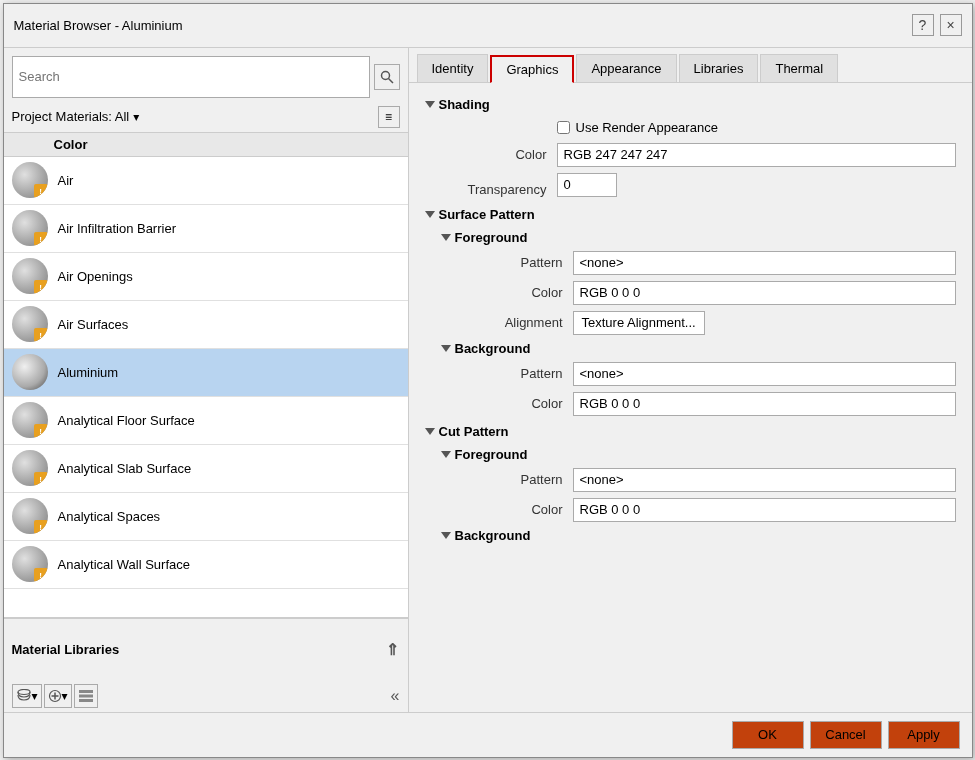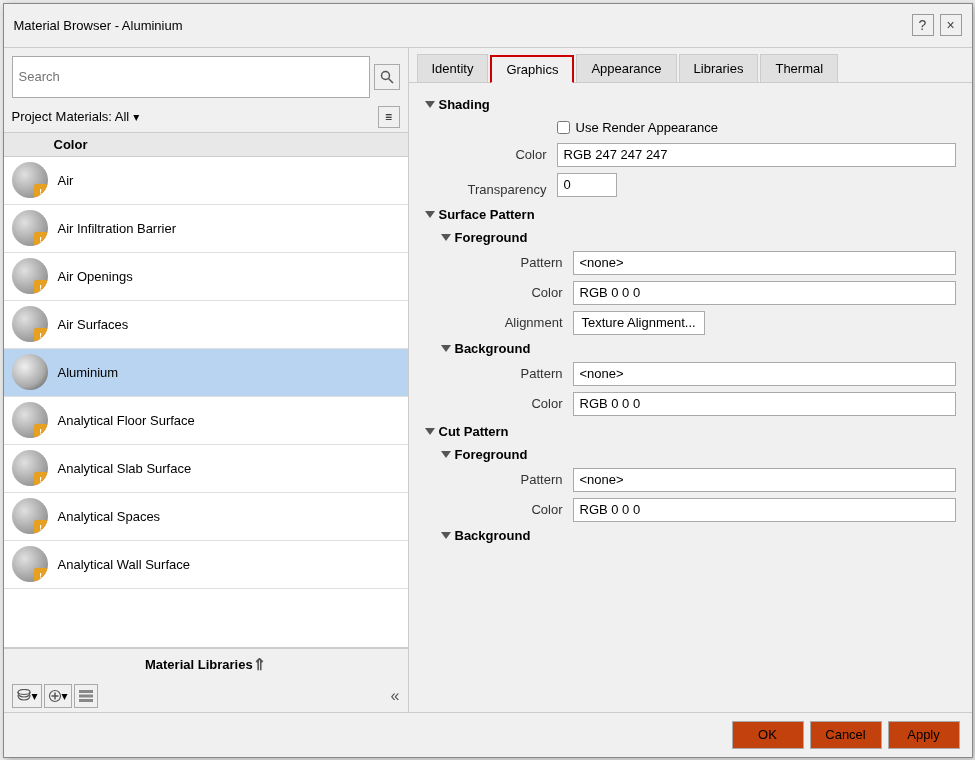--- a/index.html
+++ b/index.html
@@ -175,22 +175,22 @@
       font-size: 13px;
     }
     
     .libraries-section {
       border-top: 2px solid #ccc;
       background: #f0f0f0;
     }
     .libraries-header {
       display: flex;
       align-items: center;
-      justify-content: center;
-      padding: 6px 8px;
+      justify-content: space-between;
+      padding: 21px 8px;
       font-size: 13px;
       font-weight: bold;
     }
     .libraries-toolbar {
       display: flex;
       align-items: center;
       justify-content: space-between;
       padding: 4px 8px;
     }
     .lib-tools-left {

